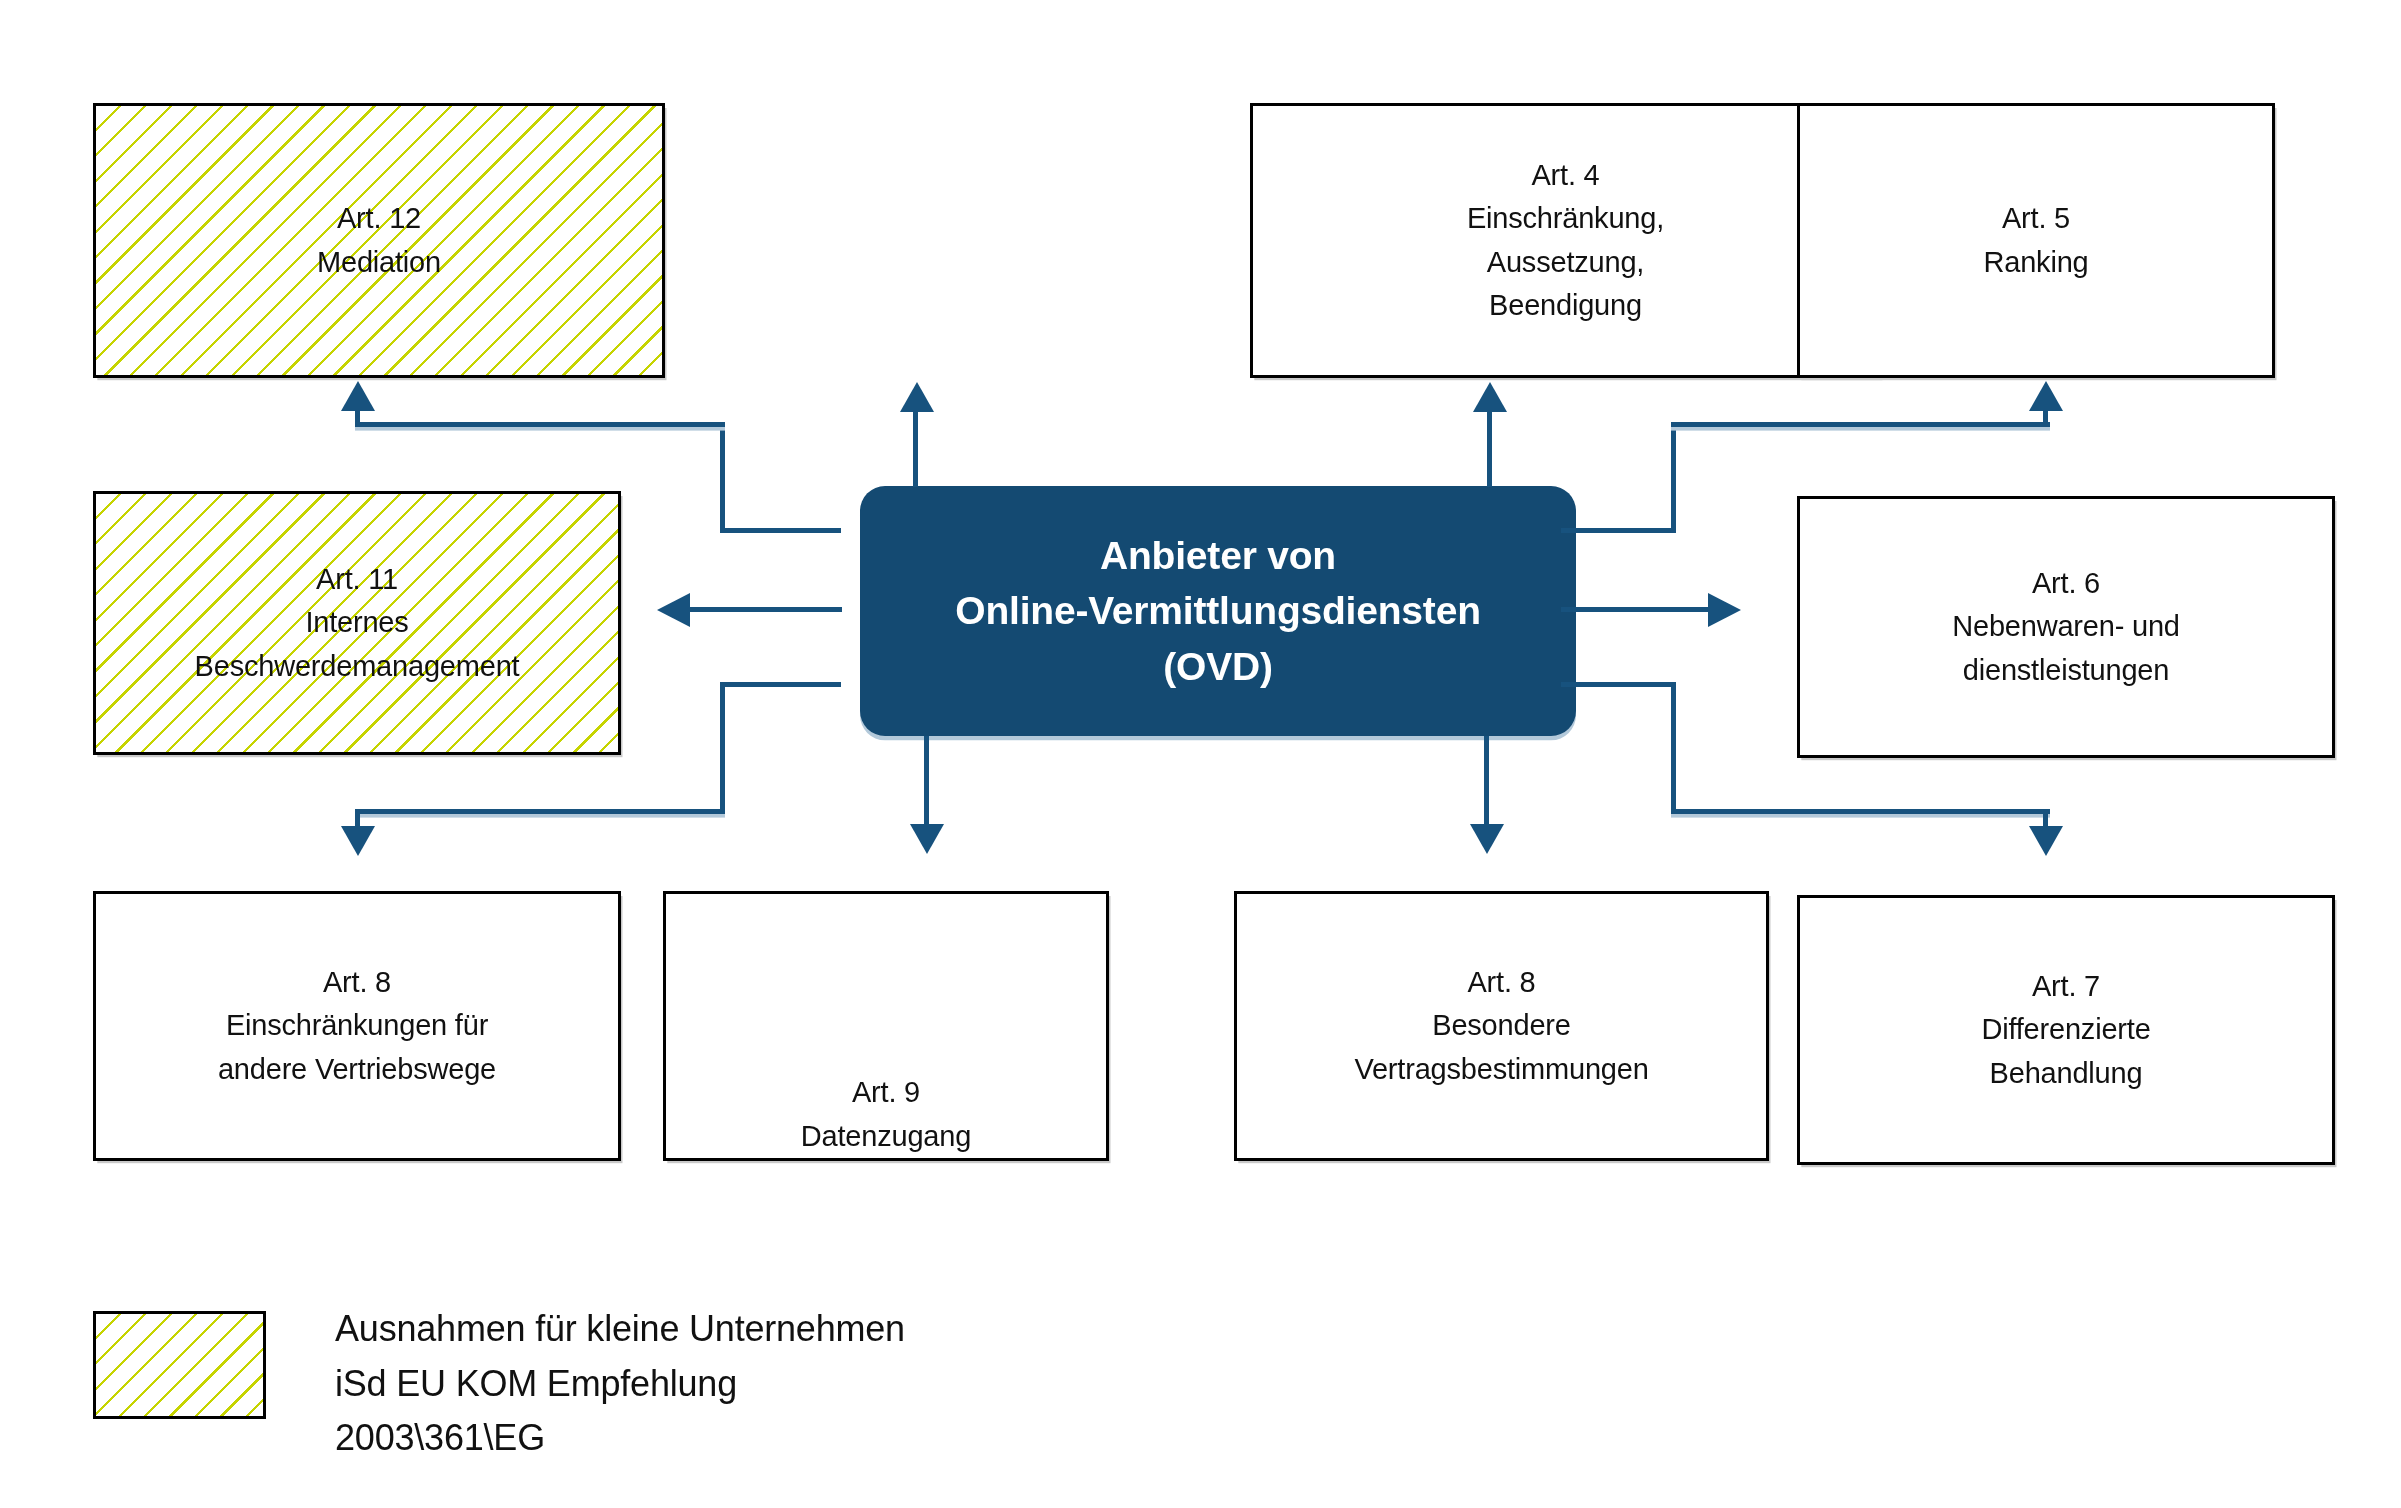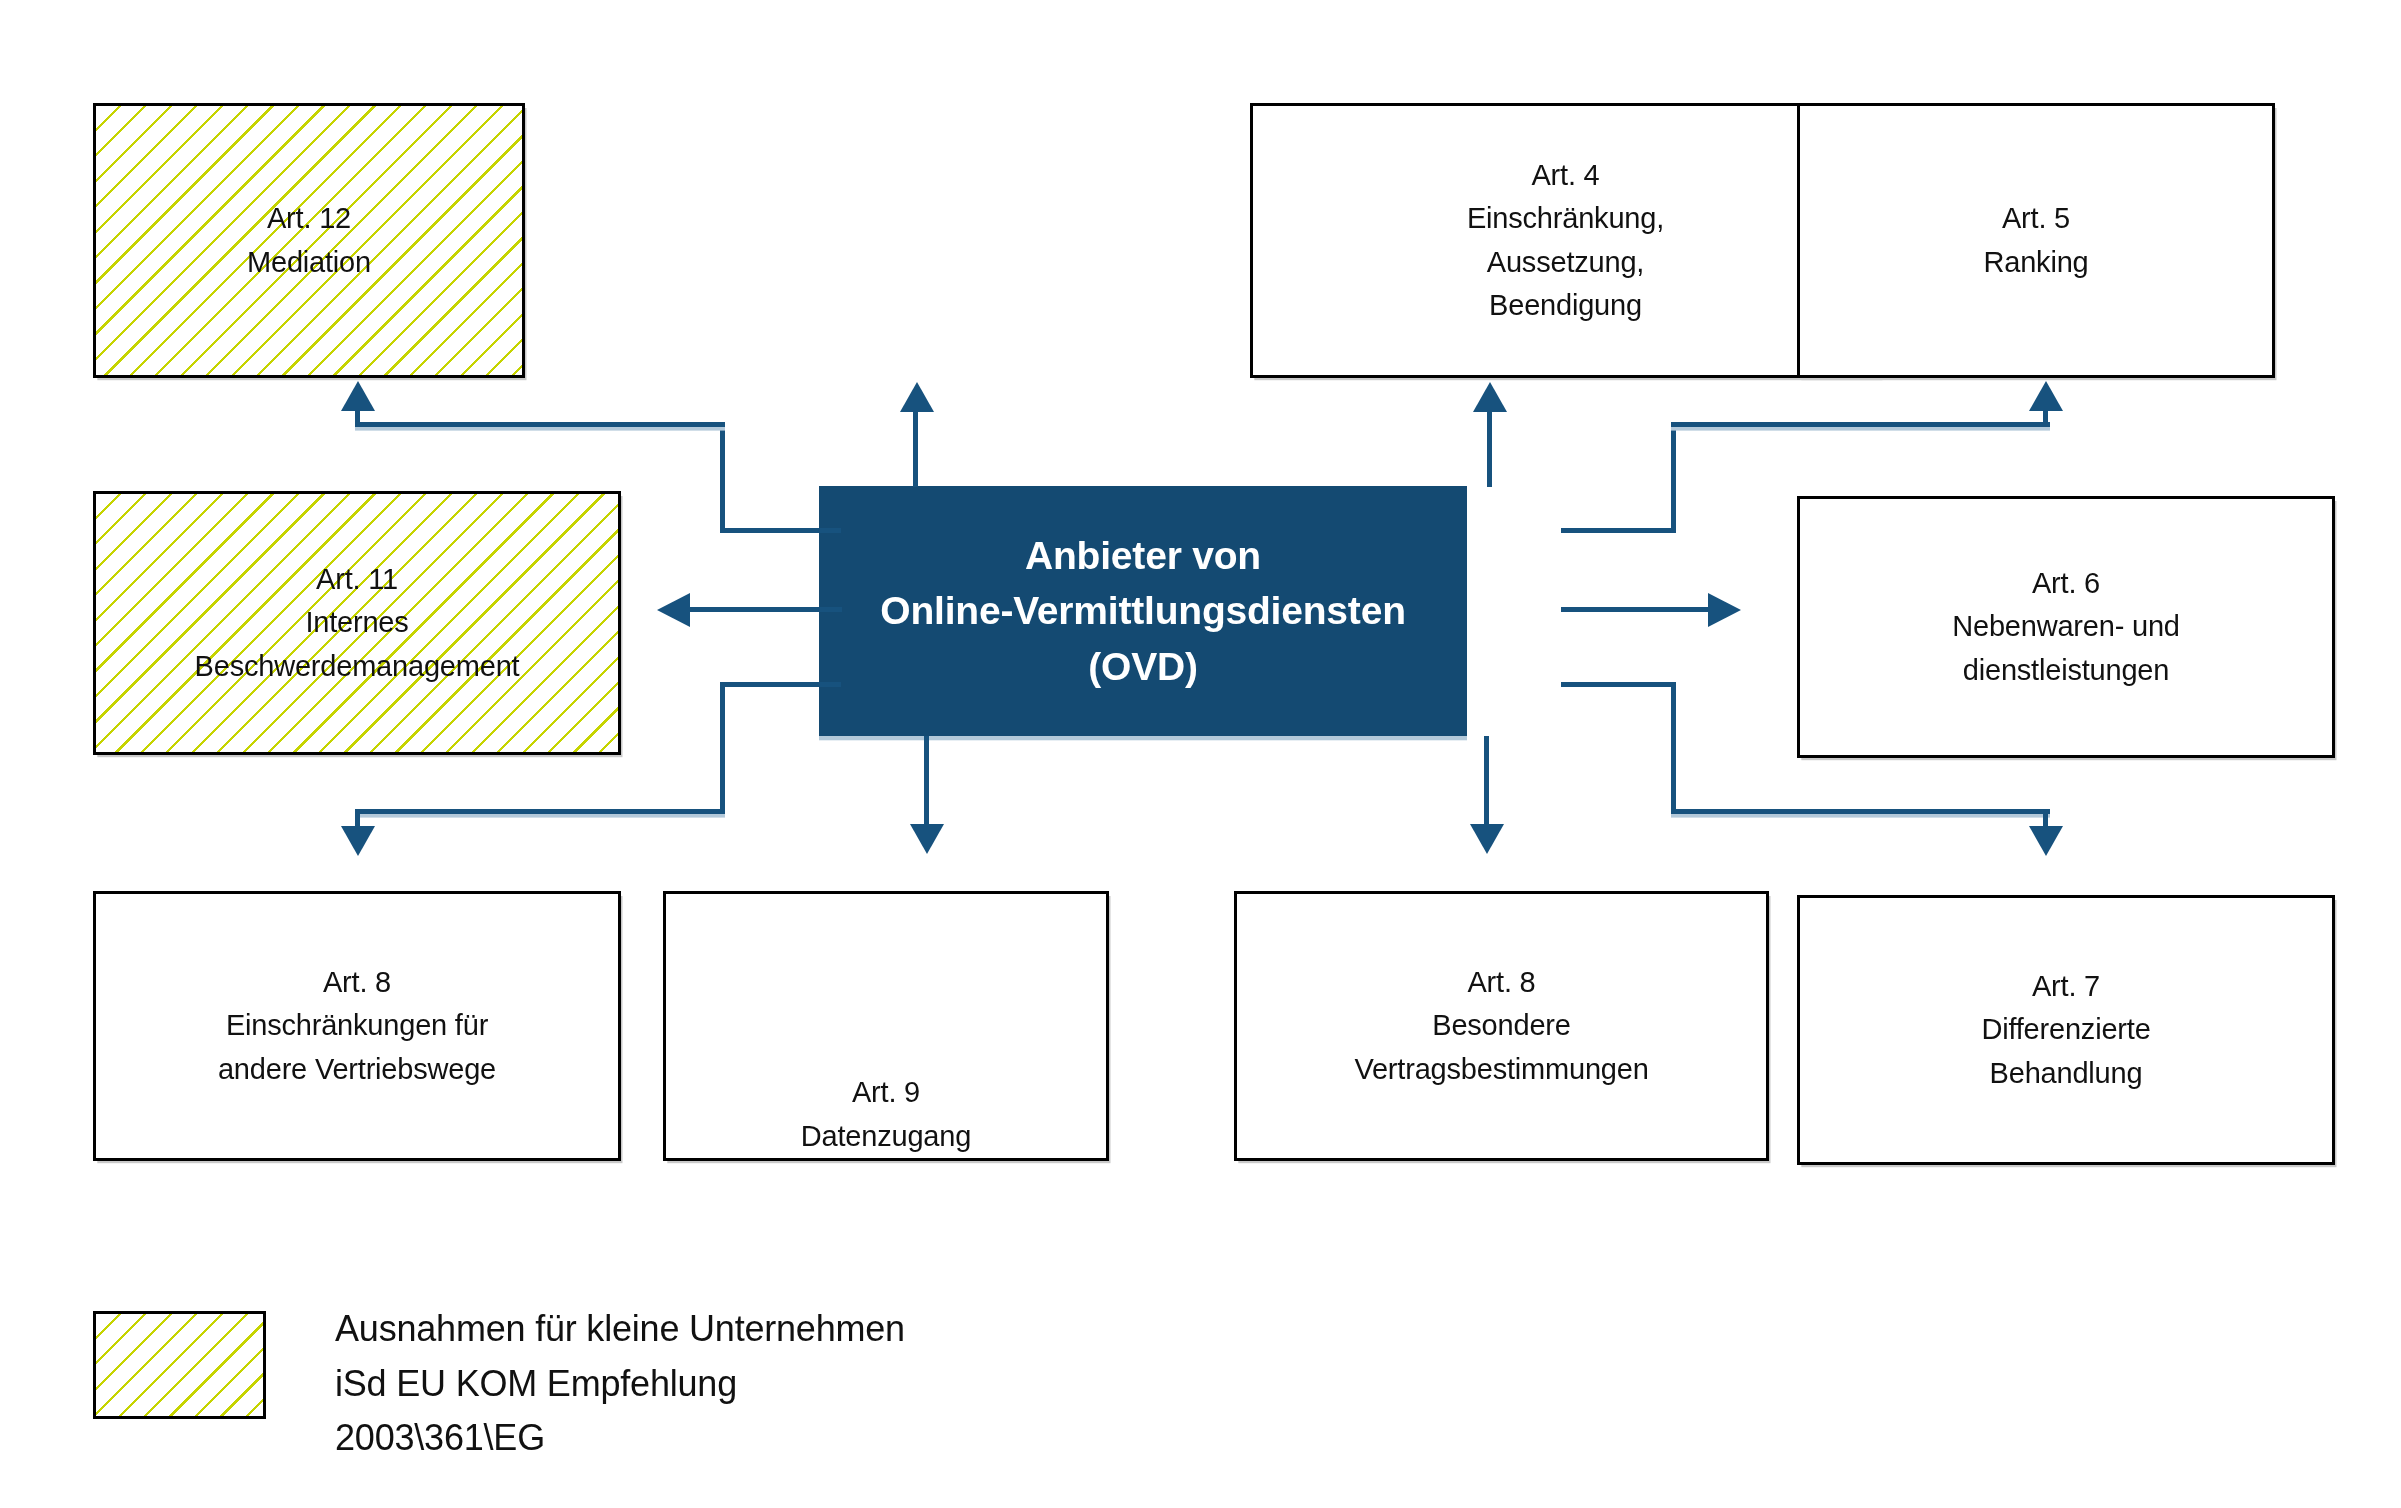--- a/index.html
+++ b/index.html
@@ -73,42 +73,42 @@
     line-height:1.52;
     letter-spacing:-0.2px;
     text-align:left;
   }
 </style>
 </head>
 <body>
 
 <div class="canvas">
 
-  <div class="box hatched" style="left:93px;top:103px;width:432px;height:275px;">
+  <div class="box hatched" style="left:93px;top:103px;width:572px;height:275px;">
     <span class="lbl">Art. 12
 Mediation</span>
   </div>
   <div class="box" style="left:1234px;top:103px;width:631px;height:275px;margin-left:16px;">
     <span class="lbl">Art. 4
 Einschränkung,
 Aussetzung,
 Beendigung</span>
   </div>
   <div class="box" style="left:1797px;top:103px;width:478px;height:275px;">
     <span class="lbl">Art. 5
 Ranking</span>
   </div>
 
   <div class="box hatched" style="left:93px;top:491px;width:528px;height:264px;">
     <span class="lbl">Art. 11
 Internes
 Beschwerdemanagement</span>
   </div>
 
-  <div class="ovd" style="left:819px;top:486px;width:648px;height:250px;">
+  <div class="ovd" style="left:860px;top:486px;width:716px;height:250px;border-radius:25px;">
     <span class="lbl">Anbieter von
 Online-Vermittlungsdiensten
 (OVD)</span>
   </div>
 
   <div class="box" style="left:1797px;top:496px;width:538px;height:262px;">
     <span class="lbl">Art. 6
 Nebenwaren- und
 dienstleistungen</span>
   </div>

